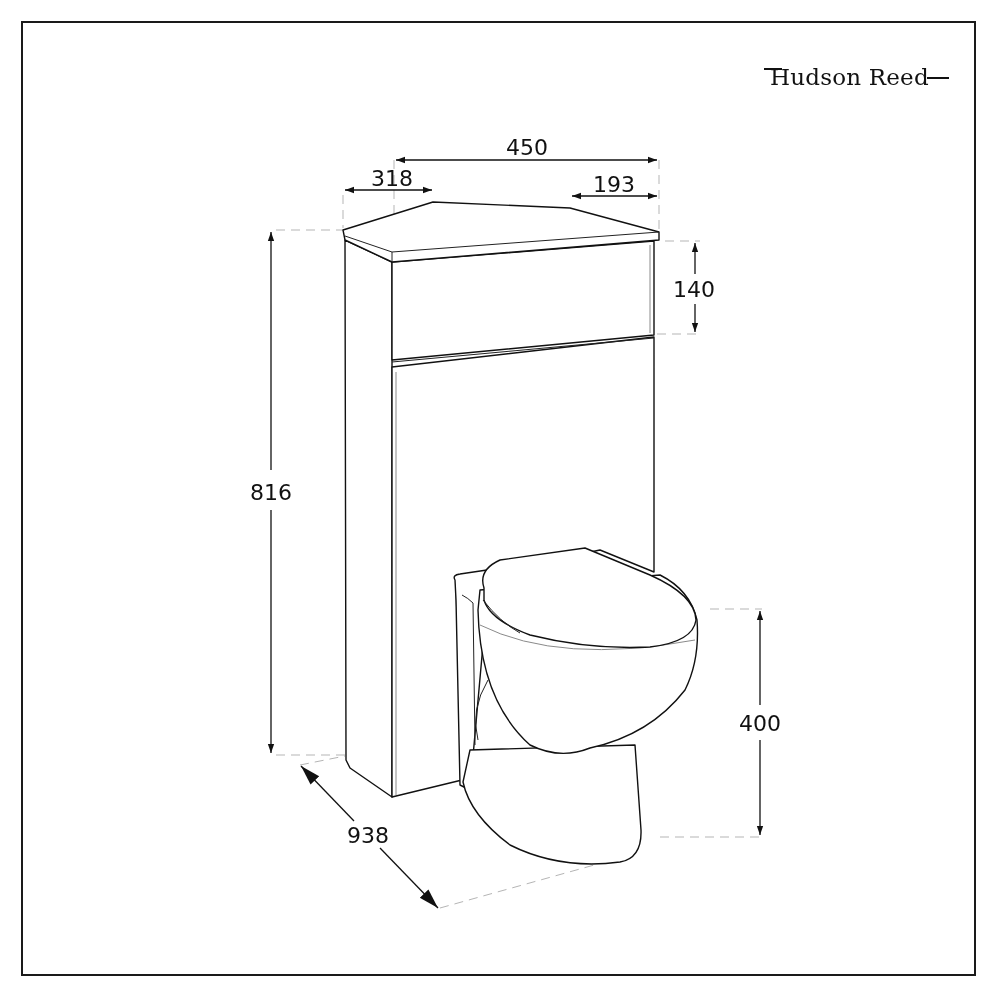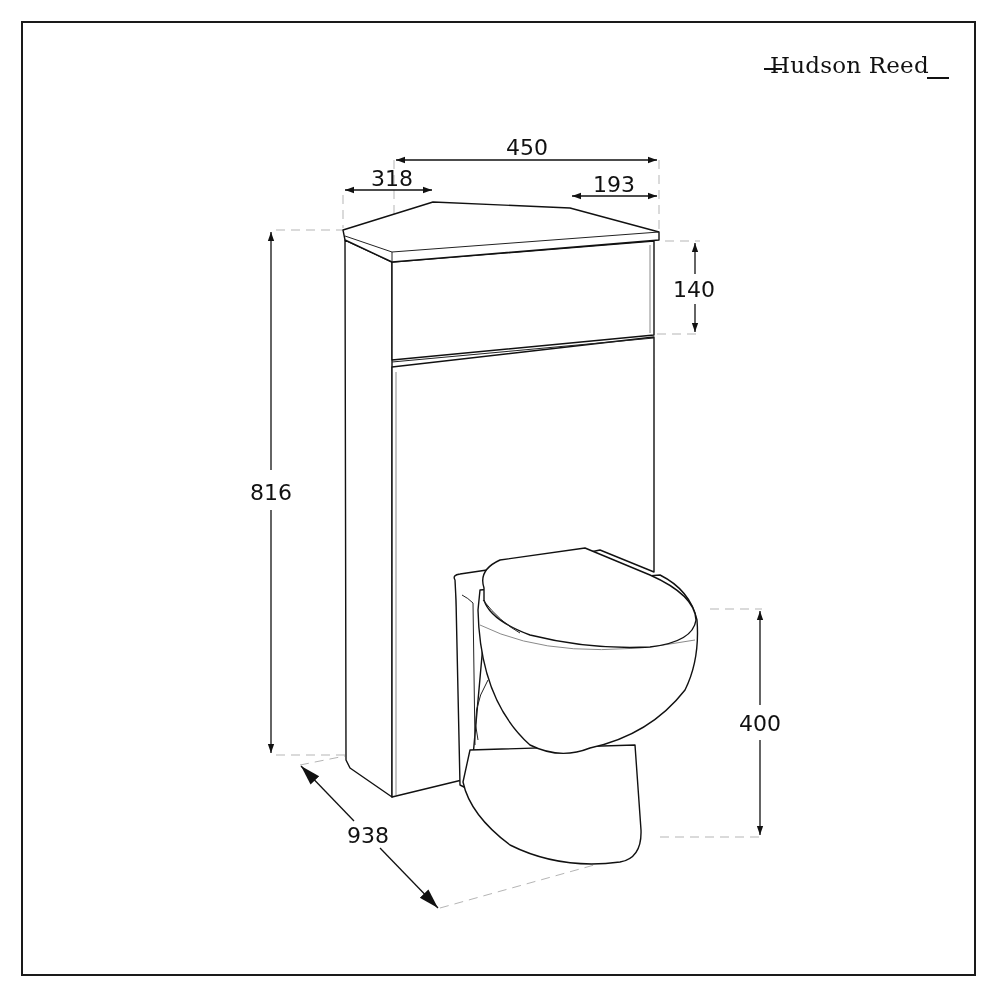--- a/index.html
+++ b/index.html
@@ -8,21 +8,21 @@
       position: absolute; left: 21px; top: 21px; width: 955px; height: 955px;
       border: 2px solid #1a1a1a; box-sizing: border-box; background: #fff;
     }
     .brand {
       position: absolute; top: 52px; left: 764px; width: 190px; height: 36px;
       font-family: "DejaVu Serif", serif; font-size: 23px; color: #111;
       letter-spacing: 0.2px; white-space: nowrap;
     }
     .brand .lead-bar { position:absolute; left: 0; top: 16px; width: 18px; height: 1.6px; background:#111; }
     .brand .tail-bar { position:absolute; left: 163px; top: 25px; width: 22px; height: 1.6px; background:#111; }
-    .brand .brand-text { position:absolute; left: 6px; top: 0; text-align: center; }
+    .brand .brand-text { position:absolute; left: 6px; top: 12px; text-align: center; }
     svg.drawing { position: absolute; left: 0; top: 0; }
     .dim-label {
       font-family: "DejaVu Sans", sans-serif; font-size: 22px; fill: #111;
     }
     .outline { fill: #fff; stroke: #111; stroke-width: 1.4; stroke-linejoin: round; }
     .thin { fill: none; stroke: #222; stroke-width: 1; }
     .grey { fill: none; stroke: #8a8a8a; stroke-width: 1; }
     .ext { fill: none; stroke: #b5b5b5; stroke-width: 1; stroke-dasharray: 9 6; }
     .dimline { fill: none; stroke: #111; stroke-width: 1.3; }
   </style>

